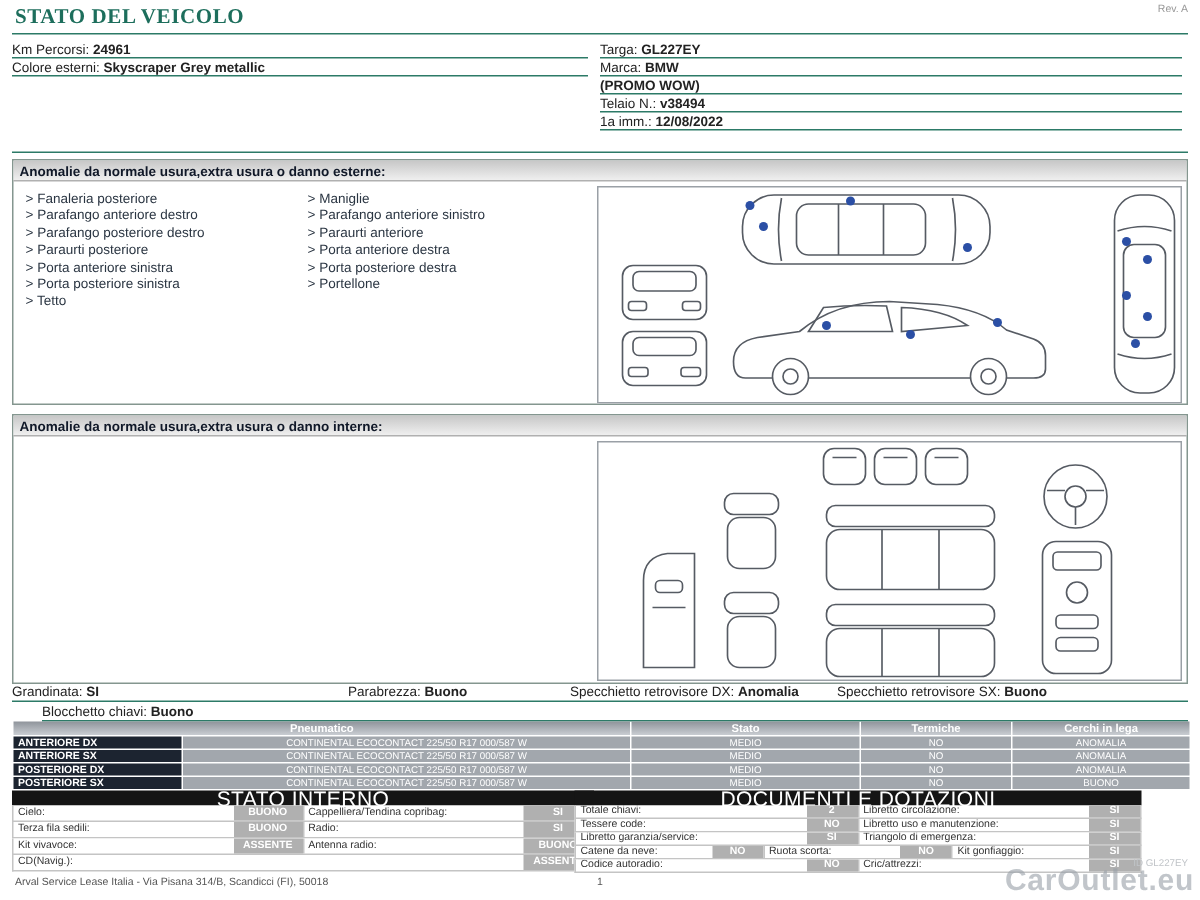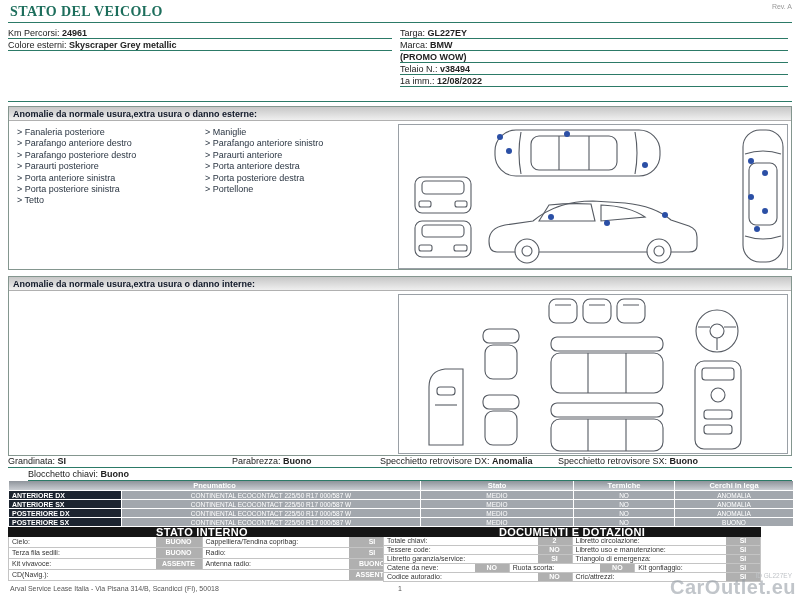--- a/index.html
+++ b/index.html
@@ -51,22 +51,22 @@
   .tires th { height:9px; font-size:7.5px; font-weight:bold; color:#fff;
               background:linear-gradient(180deg,#8f949b,#c9cdd2); text-align:center; }
   .tires td { height:8px; color:#fff; text-align:center; overflow:hidden; white-space:nowrap; }
   .tires td.pos { background:#1c2430; font-weight:bold; font-size:7px; text-align:left; padding-left:3px; }
   .tires td.gv  { background:#a2a7ad; }
 
   
   .bt { position:absolute; top:527px; font-size:7px; }
   .bt-left  { left:8px;  width:388px; }
   .bt-right { left:383px; width:378px; }
-  .bt-header { height:10px; line-height:10px; background:#151515; color:#fff; font-weight:bold;
-               text-align:center; font-size:11px; letter-spacing:.3px; }
+  .bt-header { height:10px; line-height:10px; background:#151515; color:#fff; font-weight:normal;
+               text-align:center; font-size:14px; letter-spacing:.3px; }
   .bt-row { display:flex; border:1px solid #c4c4c4; border-top:none; background:#fff; }
   .bt-left  .bt-row { height:11px; }
   .bt-right .bt-row { height:9px; }
   .pair { flex:1; display:flex; min-width:0; }
   .pair + .pair { border-left:1px solid #c4c4c4; }
   .plbl { flex:1; padding:0 3px; color:#333; white-space:nowrap; overflow:hidden; }
   .bt-left .plbl { line-height:10px; } .bt-right .plbl { line-height:8px; }
   .chip { width:46px; background:#b0b0b0; color:#fff; font-weight:bold; text-align:center; }
   .bt-left .chip { line-height:10px; } .bt-right .chip { width:34px; line-height:8px; }
 

